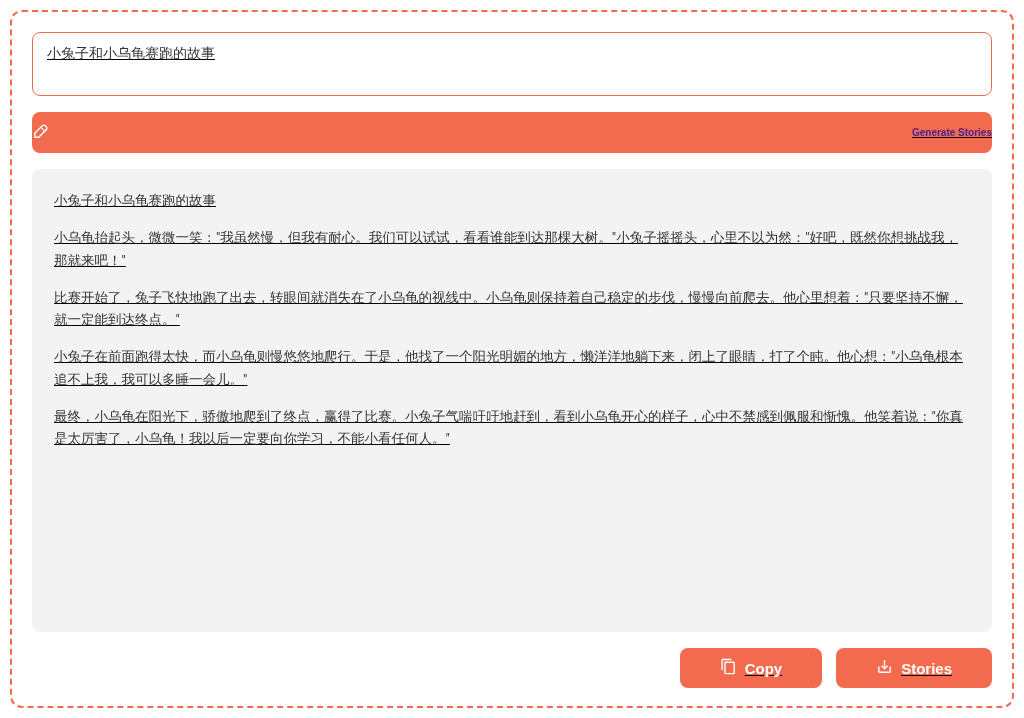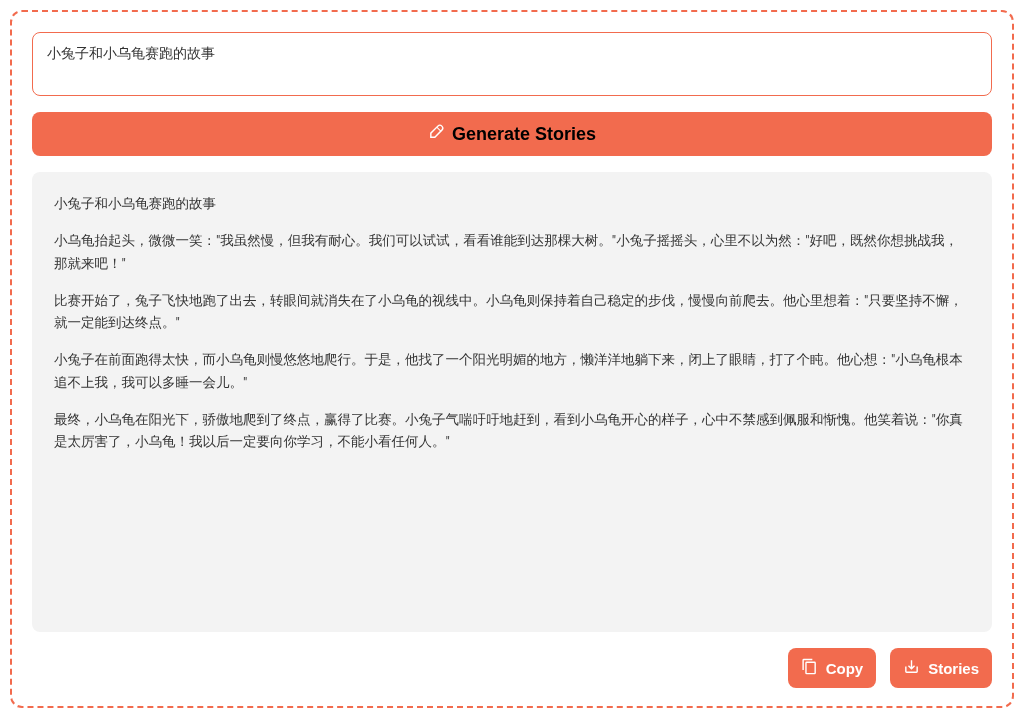--- a/index.html
+++ b/index.html
@@ -11,46 +11,47 @@
       height: 718px;
     }
     .container {
       border: 2px dashed #f26b4e;
       border-radius: 12px;
       padding: 20px 20px 18px 20px;
       height: 100%;
       display: flex;
       flex-direction: column;
       gap: 16px;
+      text-decoration: underline;
     }
     .prompt-input {
       width: 100%;
       border: 1.5px solid #f26b4e;
       border-radius: 8px;
       padding: 12px 14px;
       font-size: 14px;
       font-family: inherit;
       resize: none;
       height: 64px;
       color: #333;
       outline: none;
     }
     .generate-btn {
       width: 100%;
       background: #f26b4e;
-      color: #000000;
+      color: #4c1d95;
       border: none;
       border-radius: 8px;
       padding: 11px 0;
-      font-size: 18px;
+      font-size: 10px;
       font-weight: 600;
       cursor: pointer;
       display: flex;
       align-items: center;
-      justify-content: center;
+      justify-content: space-between;
       gap: 7px;
     }
     .generate-btn svg { width: 17px; height: 17px; fill: #fff; }
     .story-panel {
       background: #f3f3f3;
       border-radius: 8px;
       padding: 20px 22px;
       flex: 1;
       overflow: hidden;
       font-size: 13.5px;
@@ -62,21 +63,21 @@
     .actions {
       display: flex;
       justify-content: flex-end;
       gap: 14px;
     }
     .action-btn {
       background: #f26b4e;
       color: #fff;
       border: none;
       border-radius: 8px;
-      padding: 10px 13px;
+      padding: 10px 40px;
       font-size: 15px;
       font-weight: 600;
       cursor: pointer;
       display: flex;
       align-items: center;
       gap: 8px;
     }
     .action-btn svg { width: 17px; height: 17px; fill: #fff; }
   </style>
 </head>

